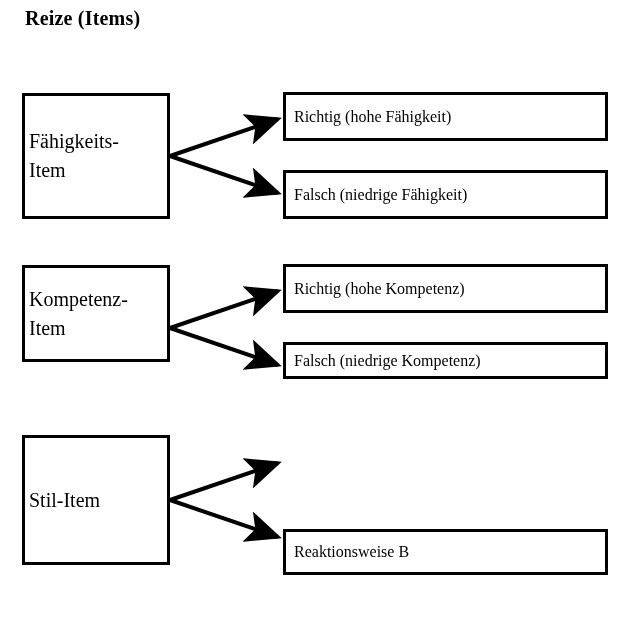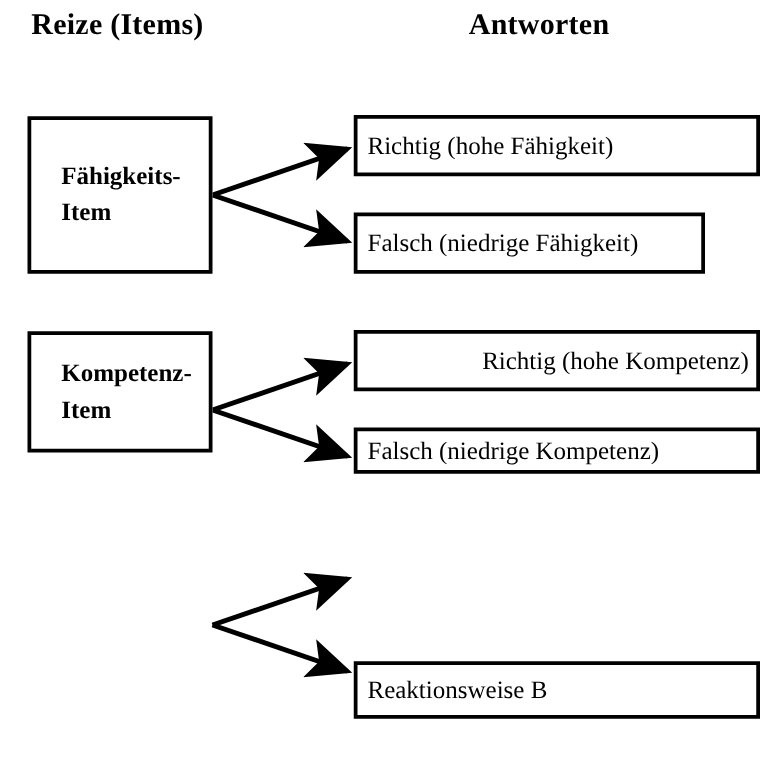--- a/index.html
+++ b/index.html
@@ -11,74 +11,72 @@
     position: relative;
     width: 626px;
     height: 627px;
     background: #ffffff;
     overflow: hidden;
     font-family: "Liberation Serif", "DejaVu Serif", serif;
     color: #000000;
   }
   .col-header {
     position: absolute;
-    font-size: 24px;
+    font-size: 20px;
     font-weight: bold;
     letter-spacing: 0.2px;
     white-space: nowrap;
     line-height: 1;
   }
   #header-reize { left: 25px; top: 8px; }
   #header-antworten { left: 375px; top: 8px; }
 
   .node-box {
     position: absolute;
     border: 3px solid #000000;
     background: #ffffff;
     box-sizing: border-box;
     display: flex;
     align-items: center;
     justify-content: flex-start;
   }
   .stim-box {
-    padding-left: 24px;
+    padding-left: 4px;
     padding-right: 4px;
-    font-weight: bold;
   }
   .stim-text {
     font-size: 20px;
     line-height: 1.45;
     white-space: pre-line;
     text-align: left;
   }
   .resp-box {
     padding-left: 8px;
     padding-right: 6px;
   }
   .resp-text {
-    font-size: 20px;
+    font-size: 16px;
     line-height: 1.2;
     white-space: nowrap;
   }
   svg.arrows {
     position: absolute;
     left: 0;
     top: 0;
     width: 626px;
     height: 627px;
     pointer-events: none;
   }
 </style>
 </head>
 <body>
 
 <div id="canvas">
 
   <div class="col-header" id="header-reize">Reize (Items)</div>
-  <div class="col-header" id="header-antworten">Antworten</div>
 
   <svg class="arrows" viewBox="0 0 626 627" xmlns="http://www.w3.org/2000/svg">
     <defs>
       <marker id="ah" markerWidth="9" markerHeight="8" refX="8" refY="4" orient="auto" markerUnits="strokeWidth">
         <path d="M0,0 L9,4 L0,8 L2,4 Z" fill="#000000"></path>
       </marker>
     </defs>
 
     <g>
       <line x1="170" y1="156" x2="278" y2="119" stroke="#000000" stroke-width="4" marker-end="url(#ah)"></line>
@@ -96,32 +94,35 @@
     </g>
   </svg>
 
   <div class="node-box stim-box" style="left:22px; top:93px; width:148px; height:126px;">
     <span class="stim-text">Fähigkeits-
 Item</span>
   </div>
   <div class="node-box resp-box" style="left:283px; top:92px; width:325px; height:49px;">
     <span class="resp-text">Richtig (hohe Fähigkeit)</span>
   </div>
-  <div class="node-box resp-box" style="left:283px; top:170px; width:281px; height:49px;">
+  <div class="node-box resp-box" style="left:283px; top:170px; width:325px; height:49px;">
     <span class="resp-text">Falsch (niedrige Fähigkeit)</span>
   </div>
 
   <div class="node-box stim-box" style="left:22px; top:265px; width:148px; height:97px;">
     <span class="stim-text">Kompetenz-
 Item</span>
   </div>
-  <div class="node-box resp-box" style="left:283px; top:264px; width:325px; height:49px;justify-content:flex-end;">
+  <div class="node-box resp-box" style="left:283px; top:264px; width:325px; height:49px;">
     <span class="resp-text">Richtig (hohe Kompetenz)</span>
   </div>
   <div class="node-box resp-box" style="left:283px; top:342px; width:325px; height:37px;">
     <span class="resp-text">Falsch (niedrige Kompetenz)</span>
   </div>
 
+  <div class="node-box stim-box" style="left:22px; top:435px; width:148px; height:130px;">
+    <span class="stim-text">Stil-Item</span>
+  </div>
   <div class="node-box resp-box" style="left:283px; top:517px; width:325px; height:46px;margin-top:12px;">
     <span class="resp-text">Reaktionsweise B</span>
   </div>
 
 </div>
 
 </body></html>

